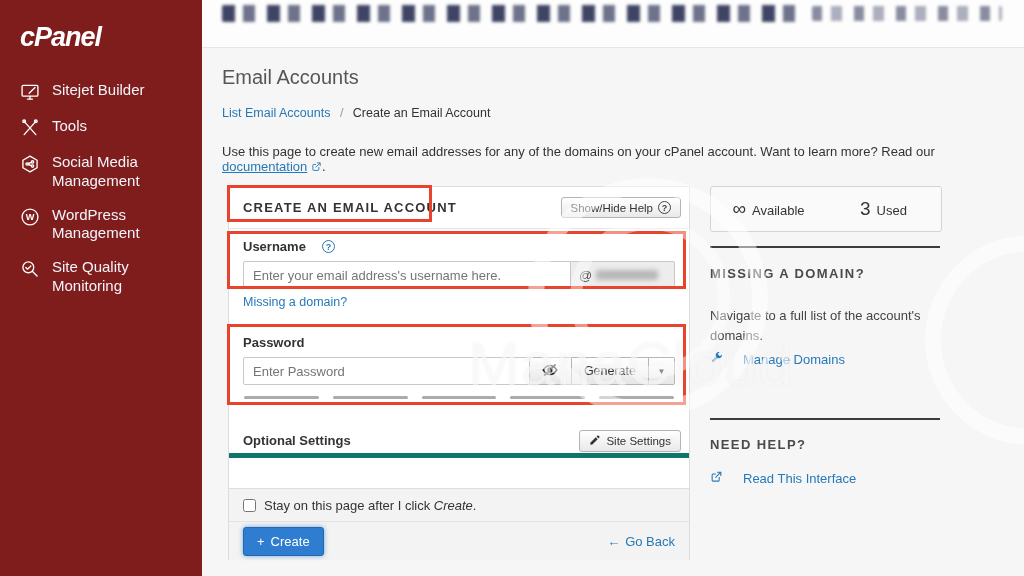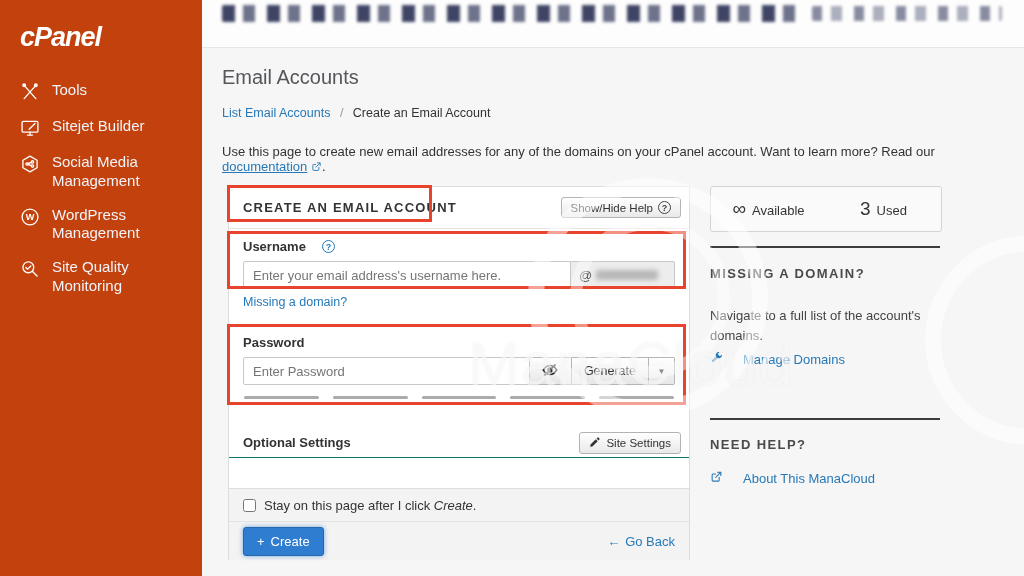--- a/index.html
+++ b/index.html
@@ -1,21 +1,21 @@
 <!DOCTYPE html>
 <html><head>
 <meta charset="utf-8">
 <style>
   * { margin:0; padding:0; box-sizing:border-box; }
   html,body { width:1024px; height:576px; }
   body { font-family:"Liberation Sans", sans-serif; background:#fff; }
   #app { position:relative; width:1024px; height:576px; overflow:hidden; background:#f6f6f6; }
 
   
-  .sidebar { position:absolute; left:0; top:0; width:202px; height:576px; background:#c2410c; z-index:2; }
+  .sidebar { position:absolute; left:0; top:0; width:202px; height:576px; background:#7f1d1d; z-index:2; }
   .logo { margin:22px 0 28px 20px; color:#fff; font-size:27px; font-weight:700; font-style:italic; letter-spacing:-1px; }
   .nav { display:flex; flex-direction:column; gap:15px; padding:0 14px 0 20px; }
   .nav-item { display:flex; align-items:flex-start; gap:12px; color:#f2f4fa; font-size:15px; line-height:1.25; cursor:pointer; }
   .nav-item .ico { width:20px; height:20px; flex:0 0 20px; margin-top:1px; }
   .nav-item svg { width:20px; height:20px; stroke:#fff; fill:none; stroke-width:1.6; stroke-linecap:round; stroke-linejoin:round; }
 
   
   .topbar { position:absolute; left:202px; top:0; width:822px; height:48px; background:#fdfdfd; border-bottom:1px solid #e6e6e6; z-index:1; }
   .censor { position:absolute; left:20px; top:5px; width:575px; height:17px; border-radius:2px; opacity:.9;
             background:repeating-linear-gradient(90deg,#2b3155 0 13px, transparent 13px 21px, rgba(43,49,85,.75) 21px 33px, transparent 33px 45px);
@@ -58,21 +58,21 @@
   .btn-addon { background:linear-gradient(#fff,#e6e6e6); border:1px solid #b5b5b5; border-left:none; display:flex; align-items:center;
                justify-content:center; cursor:pointer; font-family:inherit; font-size:12.5px; color:#333; }
   .btn-eye { width:42px; }
   .btn-eye svg { width:18px; height:18px; stroke:#222; fill:none; stroke-width:2; }
   .btn-generate { padding:0 12px; gap:4px; }
   .btn-caret { width:26px; font-size:8px; color:#333; border-radius:0 2px 2px 0; }
   .meter { display:flex; gap:14px; margin-top:11px; padding:0 1px; }
   .meter .seg { flex:1; height:3px; background:#ababab; border-radius:2px; }
 
   .optional-row { height:30px; display:flex; align-items:center; justify-content:space-between; padding:0 8px 0 14px;
-                  border-bottom:1px solid #0f766e; }
+                  border-bottom:5px solid #0f766e; }
   .optional-label { font-size:13px; font-weight:700; color:#333; }
   .pencil svg { width:12px; height:12px; fill:#333; }
   .card-spacer { height:30px; background:#fff; }
   .checkbox-row { height:33px; background:#f3f3f3; border-top:1px solid #ddd; display:flex; align-items:center; gap:8px; padding:0 14px; font-size:13px; color:#333; }
   .checkbox-row input { width:13px; height:13px; cursor:pointer; }
   .checkbox-row em { font-style:italic; }
   .card-footer { height:39px; background:#f3f3f3; border-top:1px solid #e2e2e2; display:flex; align-items:center; justify-content:space-between; padding:0 14px; }
   .btn-create { background:#2f7dd0; border:1px solid #2368ae; border-radius:3px; color:#fff; font-size:13px; padding:6px 13px;
                 display:inline-flex; align-items:center; gap:6px; cursor:pointer; font-family:inherit;
                 box-shadow:0 0 5px rgba(47,125,208,.65); }
@@ -114,35 +114,35 @@
 <body>
 
 <div id="app">
 
   <div class="sidebar">
     <div class="logo">cPanel</div>
     <div class="nav">
       <div class="nav-item">
         <span class="ico">
           <svg viewBox="0 0 24 24">
+              <rect x="2.5" y="4" width="19" height="13" rx="1.5"></rect>
+              <path d="M9 20.5 h6 M12 17 v3.5 M11 13.5 L18 6.5"></path>
+            </svg>
+        </span>
+        <span>Sitejet Builder</span>
+      </div>
+      <div class="nav-item">
+        <span class="ico">
+          <svg viewBox="0 0 24 24">
               <path d="M5 4 L19 20 M19 4 L5 20"></path>
               <circle cx="5" cy="4" r="1.6"></circle>
               <circle cx="19" cy="4" r="1.6"></circle>
             </svg>
         </span>
         <span>Tools</span>
-      </div>
-      <div class="nav-item">
-        <span class="ico">
-          <svg viewBox="0 0 24 24">
-              <rect x="2.5" y="4" width="19" height="13" rx="1.5"></rect>
-              <path d="M9 20.5 h6 M12 17 v3.5 M11 13.5 L18 6.5"></path>
-            </svg>
-        </span>
-        <span>Sitejet Builder</span>
       </div>
       <div class="nav-item">
         <span class="ico">
           <svg viewBox="0 0 24 24">
               <path d="M12 2.5 L20.5 7.5 V16.5 L12 21.5 L3.5 16.5 V7.5 Z"></path>
               <circle cx="8.5" cy="12" r="1.4"></circle>
               <circle cx="15" cy="9.5" r="1.4"></circle>
               <circle cx="15" cy="14.5" r="1.4"></circle>
               <path d="M9.8 11.4 L13.8 10 M9.8 12.6 L13.8 14"></path>
             </svg>
@@ -295,21 +295,21 @@
             <path d="M21.7 6.3 a5.4 5.4 0 0 1 -7.2 6.6 L8 19.5 a2.3 2.3 0 0 1 -3.5 -3.5 L11 9.5 a5.4 5.4 0 0 1 6.6 -7.2 L14.2 5.7 l4.1 4.1 Z"></path>
           </svg></span>
       <span>Manage Domains</span>
     </a>
     <div class="hr-dark hr2"></div>
     <div class="aside-heading ah2">NEED HELP?</div>
     <a class="aside-link al2">
       <span><svg viewBox="0 0 24 24" fill="none" stroke="#2679b8" stroke-width="2">
             <path d="M13 4 h7 v7 M20 4 L10 14 M17 13 v6 a1.5 1.5 0 0 1 -1.5 1.5 h-10 a1.5 1.5 0 0 1 -1.5 -1.5 v-10 A1.5 1.5 0 0 1 5.5 7.5 H11"></path>
           </svg></span>
-      <span>About This ManaCloud</span>
+      <span>Read This Interface</span>
     </a>
   </div>
 
   <div class="wm wm-ring ring1"></div>
   <div class="wm wm-ring ring1b"></div>
   <div class="wm wm-ring ring2"></div>
   <div class="wm wm-text">ManaCloud</div>
 
 </div>
 

